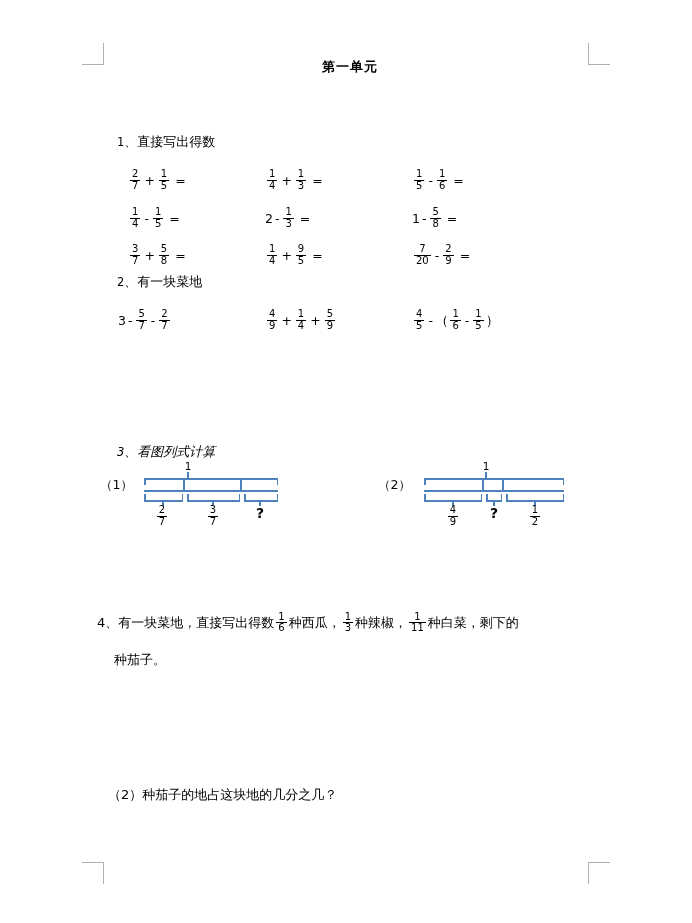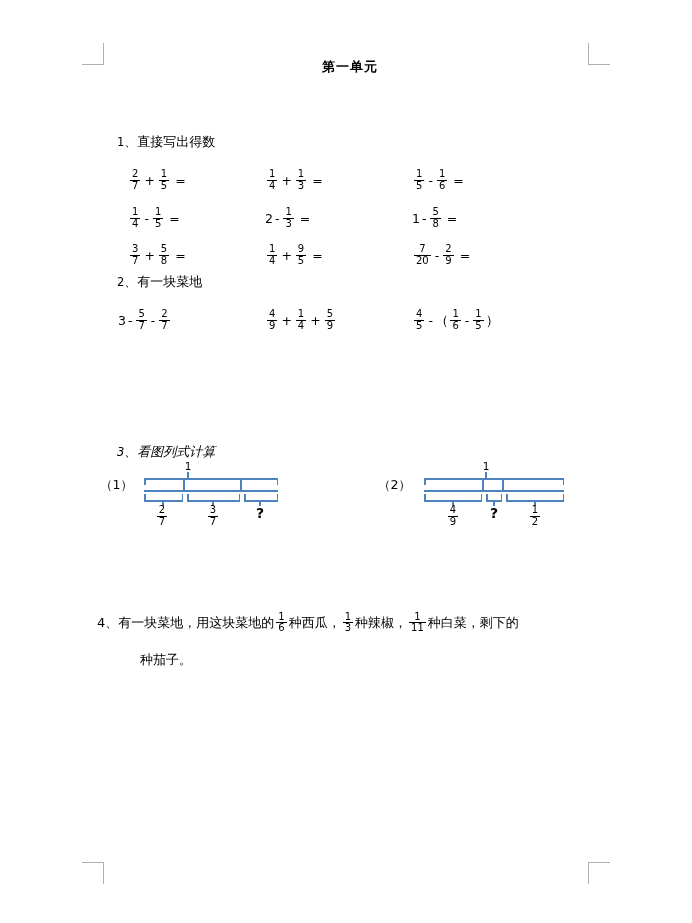--- a/index.html
+++ b/index.html
@@ -303,20 +303,21 @@
       <div class="capu" style="left:184.5px; top:33.5px;"></div>
       <div class="tick" style="left:156px; top:40px;"></div>
     </div>
 
     <div class="seg-label" id="d2-seg0" style="left:63px;  top:46px; width:24px;"><span class="frac"><span class="n">4</span><span class="d">9</span></span></div>
     <div class="seg-label" id="d2-seg1" style="left:104px; top:46px; width:24px;"><span class="qmark" style="position:static;display:inline-block;">?</span></div>
     <div class="seg-label" id="d2-seg2" style="left:145px; top:46px; width:24px;"><span class="frac"><span class="n">1</span><span class="d">2</span></span></div>
   </div>
 
   <div class="para" style="left:97px; top:608px;">
-    <span class="num">4</span><span>、</span><span>有一块菜地，用这块菜地的</span><span class="frac" id="s4-f1"><span class="n">1</span><span class="d">6</span></span><span>种西瓜，</span><span class="frac" id="s4-f2"><span class="n">1</span><span class="d">3</span></span><span>种辣椒，</span><span class="frac" id="s4-f3"><span class="n">1</span><span class="d">11</span></span><span>种白菜，剩下的</span>
-  </div>
-
-  <div class="para" style="left:114px; top:645px;margin-left:26px;">种茄子。</div>
-
-
+    <span class="num">4</span><span>、</span><span>有一块菜地，直接写出得数</span><span class="frac" id="s4-f1"><span class="n">1</span><span class="d">6</span></span><span>种西瓜，</span><span class="frac" id="s4-f2"><span class="n">1</span><span class="d">3</span></span><span>种辣椒，</span><span class="frac" id="s4-f3"><span class="n">1</span><span class="d">11</span></span><span>种白菜，剩下的</span>
+  </div>
+
+  <div class="para" style="left:114px; top:645px;">种茄子。</div>
+
+
+  <div class="para" style="left:108px; top:780px;">（2）种茄子的地占这块地的几分之几？</div>
 
 </div>
 
 </body></html>

